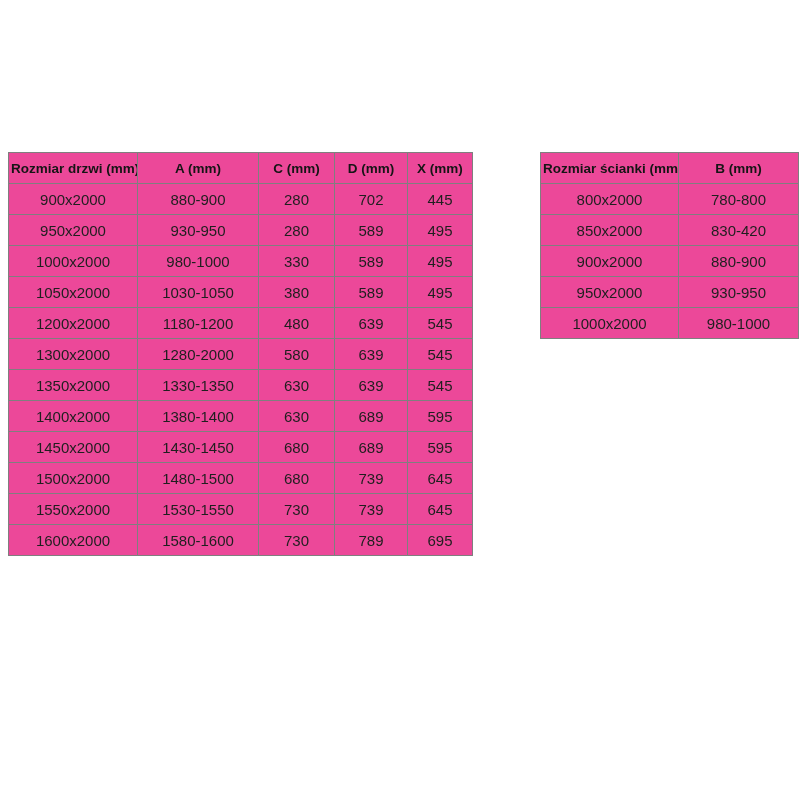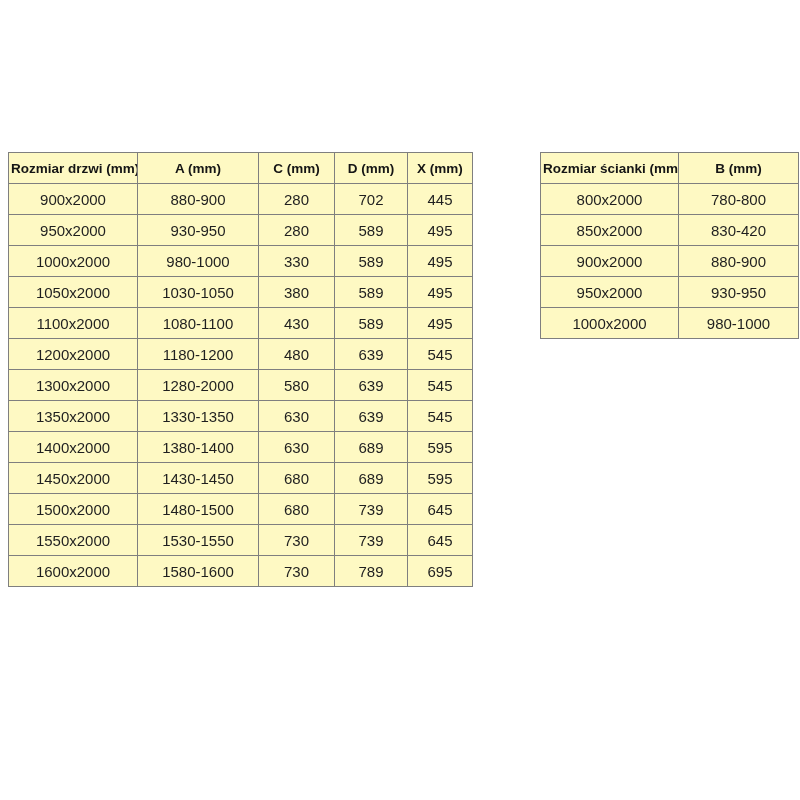--- a/index.html
+++ b/index.html
@@ -12,21 +12,21 @@
     height: 800px;
     position: relative;
     font-family: "Liberation Sans", sans-serif;
     color: #1f1f1f;
     overflow: hidden;
   }
   table.grid {
     position: absolute;
     border-collapse: collapse;
     table-layout: fixed;
-    background: #fef9c3;
+    background: #ec4899;
   }
   table.grid th,
   table.grid td {
     border: 1px solid #7f7f7f;
     text-align: center;
     vertical-align: middle;
     height: 30px;
     padding: 0 2px;
     overflow: hidden;
     white-space: nowrap;
@@ -91,27 +91,20 @@
         <td>1000x2000</td>
         <td>980-1000</td>
         <td>330</td>
         <td>589</td>
         <td>495</td>
       </tr>
       <tr>
         <td>1050x2000</td>
         <td>1030-1050</td>
         <td>380</td>
-        <td>589</td>
-        <td>495</td>
-      </tr>
-      <tr>
-        <td>1100x2000</td>
-        <td>1080-1100</td>
-        <td>430</td>
         <td>589</td>
         <td>495</td>
       </tr>
       <tr>
         <td>1200x2000</td>
         <td>1180-1200</td>
         <td>480</td>
         <td>639</td>
         <td>545</td>
       </tr>

